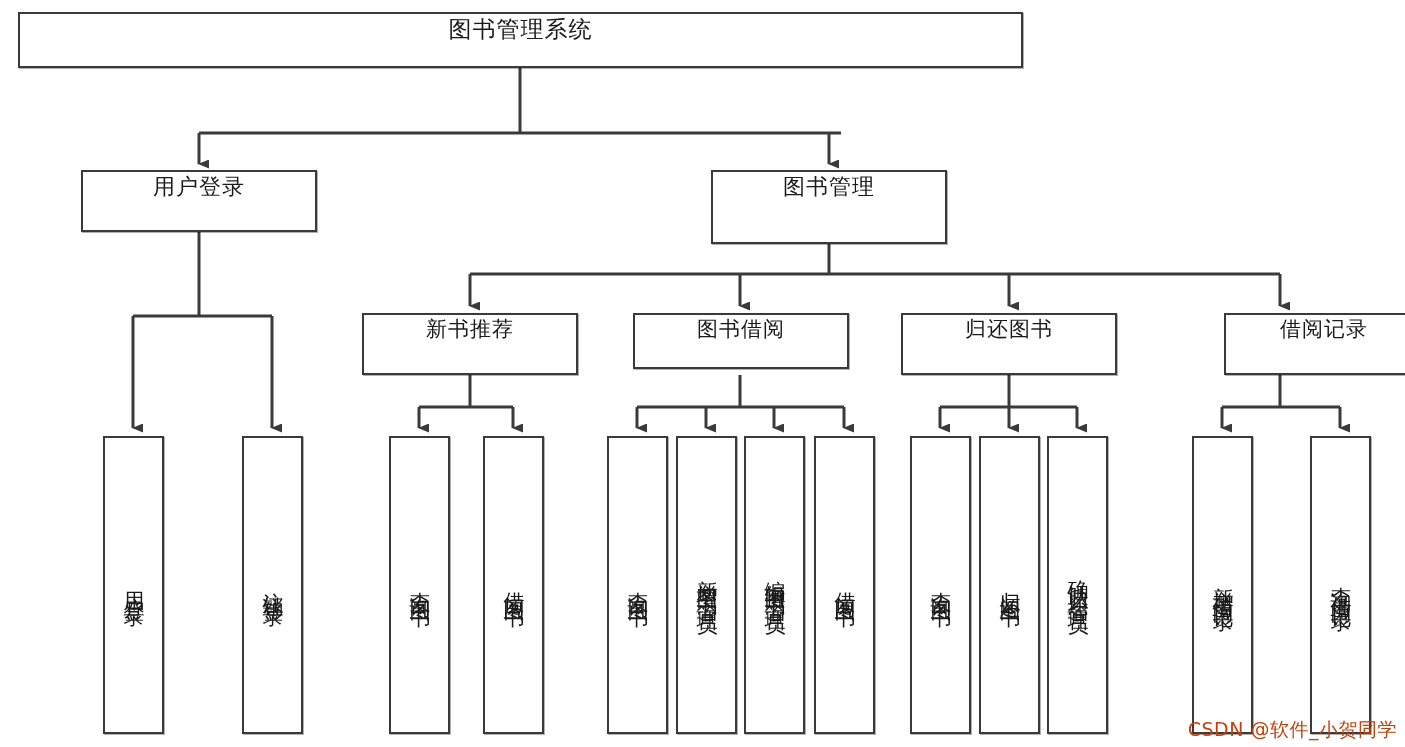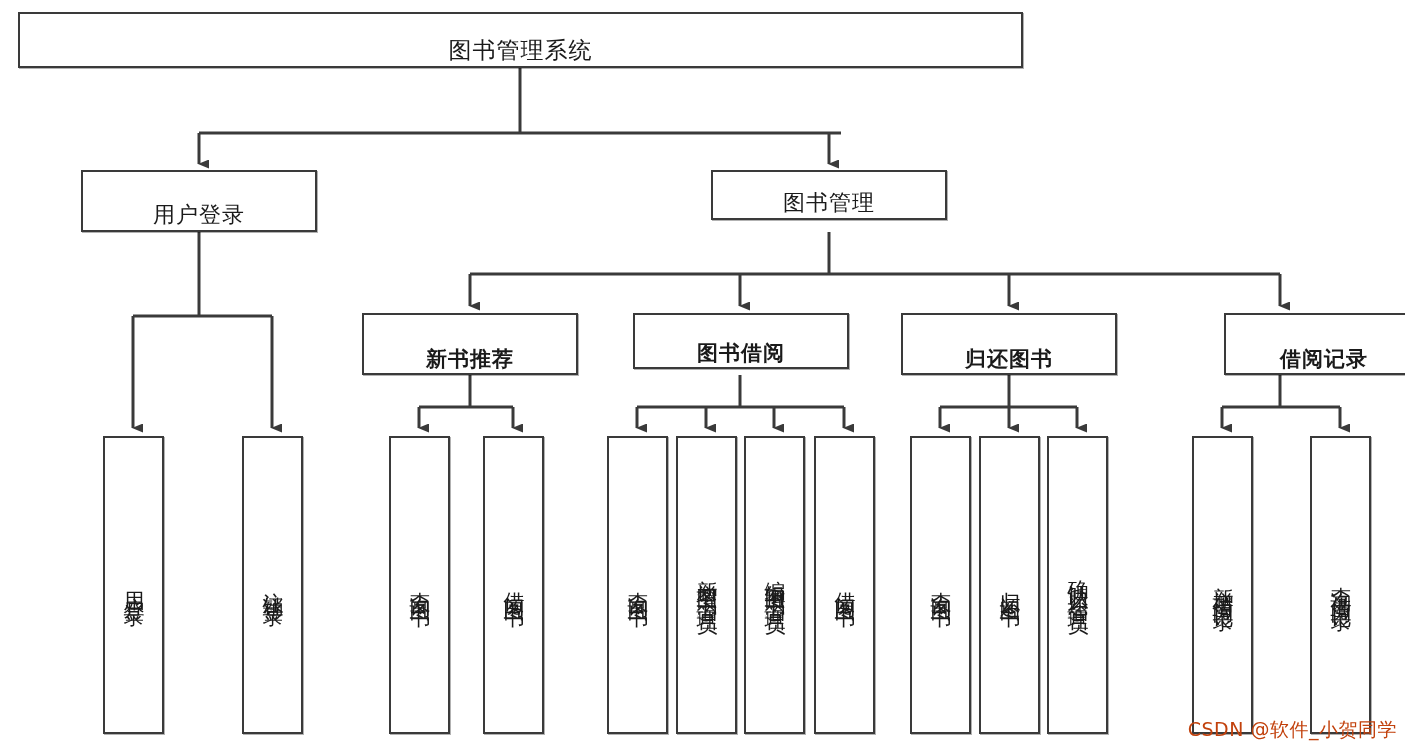--- a/index.html
+++ b/index.html
@@ -26,36 +26,35 @@
     height: 747px;
     pointer-events: none;
   }
   .node {
     position: absolute;
     box-sizing: border-box;
     background: #ffffff;
     border: 2px solid #3a3a3a;
     box-shadow: 1px 1px 0 rgba(0,0,0,0.30);
     display: flex;
-    align-items: flex-end;
+    align-items: flex-start;
     justify-content: center;
     color: #1a1a1a;
   }
   .node-root {
     font-size: 23px;
     letter-spacing: 1px;
   }
   .node-mid {
     font-size: 22px;
     letter-spacing: 1px;
   }
   .node-sub {
     font-size: 21px;
     letter-spacing: 1px;
-    font-weight: bold;
   }
   .node-leaf {
     font-size: 21px;
     align-items: center;
     justify-content: center;
     padding: 6px 2px;
   }
   .node-leaf .vtext {
     writing-mode: vertical-rl;
     text-orientation: upright;
@@ -129,21 +128,21 @@
     </g>
   </svg>
 
   <div class="node node-root" style="left:18px; top:12px; width:1005px; height:56px;">
     <span>图书管理系统</span>
   </div>
 
   <div class="node node-mid" style="left:81px; top:170px; width:236px; height:62px;">
     <span>用户登录</span>
   </div>
-  <div class="node node-mid" style="left:711px; top:170px; width:236px; height:50px;">
+  <div class="node node-mid" style="left:711px; top:170px; width:236px; height:74px;">
     <span>图书管理</span>
   </div>
 
   <div class="node node-sub" style="left:362px; top:313px; width:216px; height:62px;">
     <span>新书推荐</span>
   </div>
   <div class="node node-sub" style="left:633px; top:313px; width:216px; height:56px;">
     <span>图书借阅</span>
   </div>
   <div class="node node-sub" style="left:901px; top:313px; width:216px; height:62px;">

